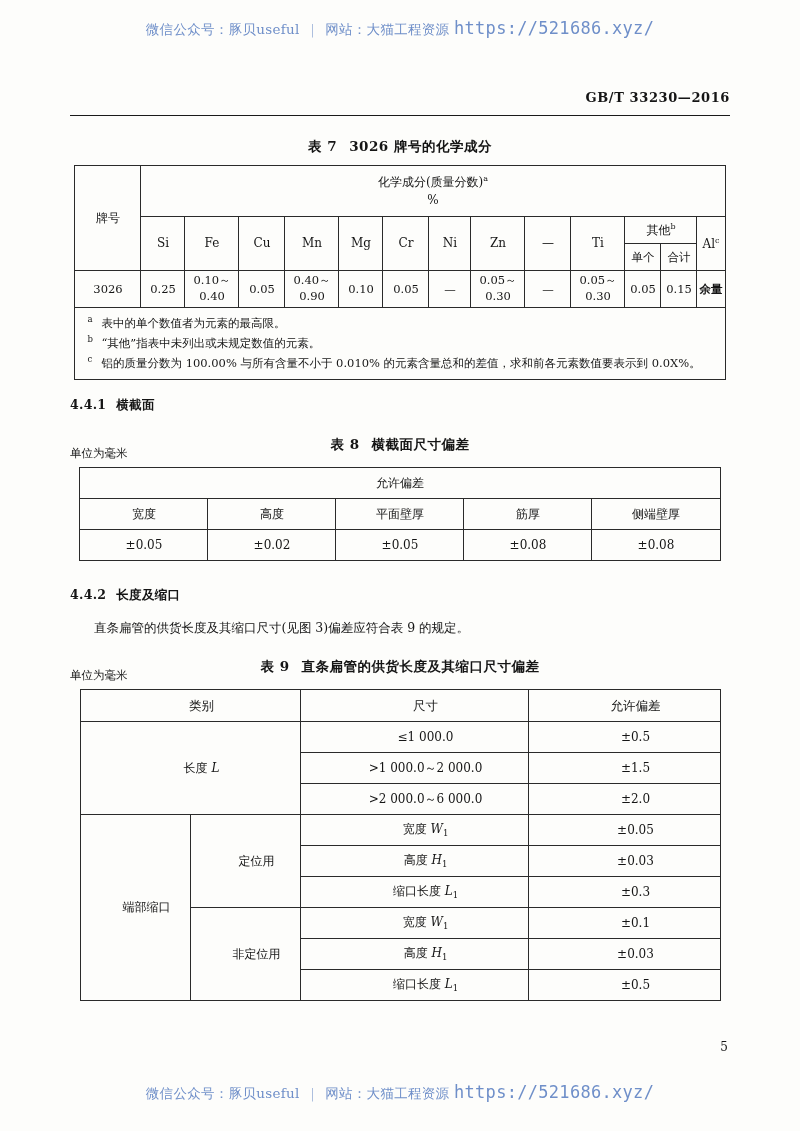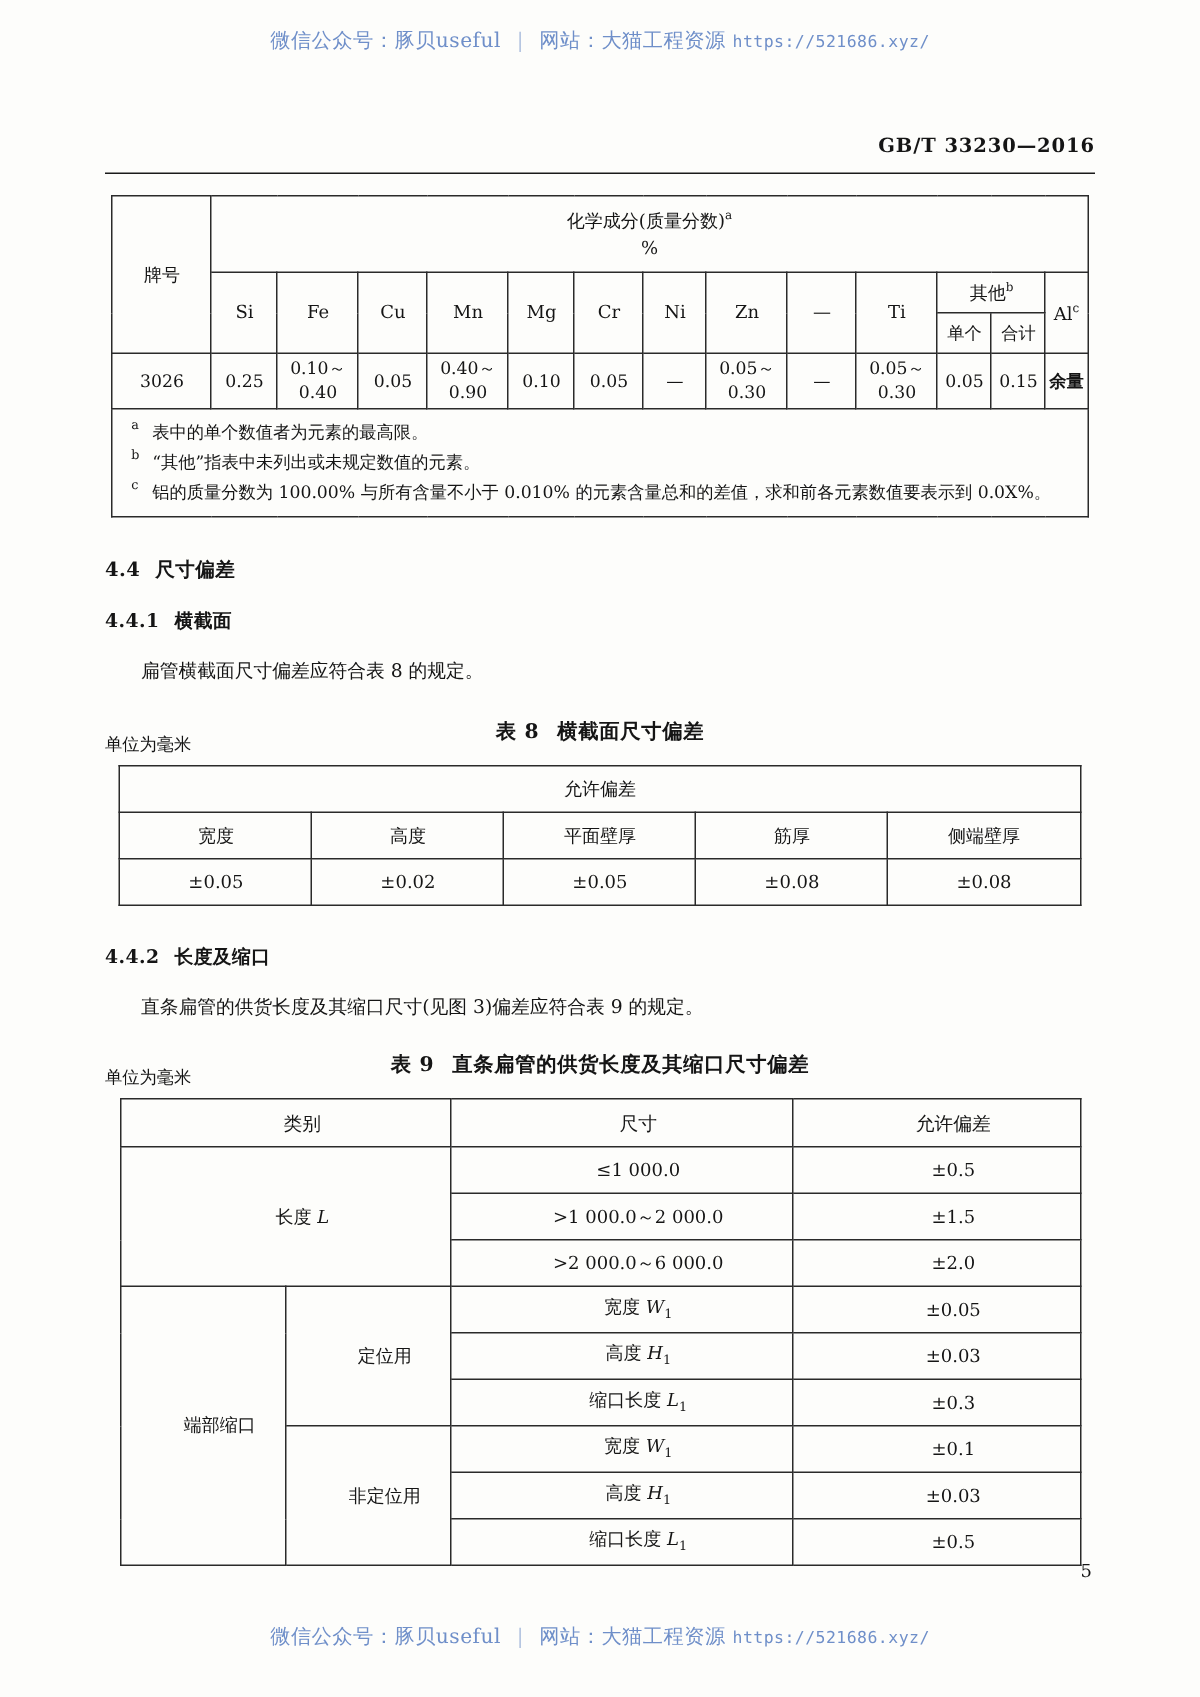--- a/index.html
+++ b/index.html
@@ -19,21 +19,21 @@
     text-align:center;
     color:#6f8fc9;
     font-size:13.5px;
     letter-spacing:.3px;
     white-space:nowrap;
     font-family:"DejaVu Serif","Liberation Serif",serif;
   }
   .watermark-top{top:18px;}
   .watermark-bottom{top:1082px;}
   .wm-sep{color:#9db3d8;margin:0 6px;}
-  .wm-url{font-family:"DejaVu Sans Mono","Liberation Mono",monospace;font-size:11px;}
+  .wm-url{font-family:"DejaVu Sans Mono","Liberation Mono",monospace;font-size:17px;}
 
   
   .std-no{
     position:absolute;right:70px;top:90px;
     font-size:13px;font-weight:bold;
     letter-spacing:.6px;
     font-family:"DejaVu Serif","Liberation Serif",serif;
   }
   .header-rule{
     position:absolute;left:70px;top:115px;width:660px;height:1px;background:#1a1a1a;
@@ -97,20 +97,23 @@
 
   <div class="watermark watermark-top">
     <span>微信公众号：</span><span>豚贝useful</span><span class="wm-sep">｜</span><span>网站：</span><span>大猫工程资源</span> <span class="wm-url">https://521686.xyz/</span>
   </div>
 
   <div class="std-no">GB/T 33230—2016</div>
   <div class="header-rule"></div>
 
   <div class="content">
 
+    <div class="tbl-title">
+      <span>表 7</span><span class="gap"></span><span>3026 牌号的化学成分</span>
+    </div>
 
     <table class="outer t7">
       <colgroup>
         <col style="width:66px">
           <col style="width:44px">
           <col style="width:54px">
           <col style="width:46px">
         <col style="width:54px">
           <col style="width:44px">
           <col style="width:46px">
@@ -179,28 +182,24 @@
       <tr>
         <td colspan="14" class="notes">
           <span class="note"><span class="mk">a</span><span>表中的单个数值者为元素的最高限。</span></span>
           <span class="note"><span class="mk">b</span><span>“其他”指表中未列出或未规定数值的元素。</span></span>
           <span class="note"><span class="mk">c</span><span>铝的质量分数为 100.00% 与所有含量不小于 0.010% 的元素含量总和的差值，求和前各元素数值要表示到 0.0X%。</span></span>
         </td>
       </tr>
     </tbody>
       </table>
 
-    <h3 class="sec">
-      <span>4.4</span><span class="gap"></span><span>尺寸偏差</span>
-    </h3>
 
     <h4 class="sub">
       <span>4.4.1</span><span class="gap"></span><span>横截面</span>
     </h4>
-    <p class="body">扁管横截面尺寸偏差应符合表 8 的规定。</p>
 
     <div class="tbl-title" style="margin-top:22px">
       <span>表 8</span><span class="gap"></span><span>横截面尺寸偏差</span>
     </div>
     <div class="unit-note">单位为毫米</div>
 
     <table class="outer t8">
       <colgroup>
           <col style="width:128px">
           <col style="width:128px">

